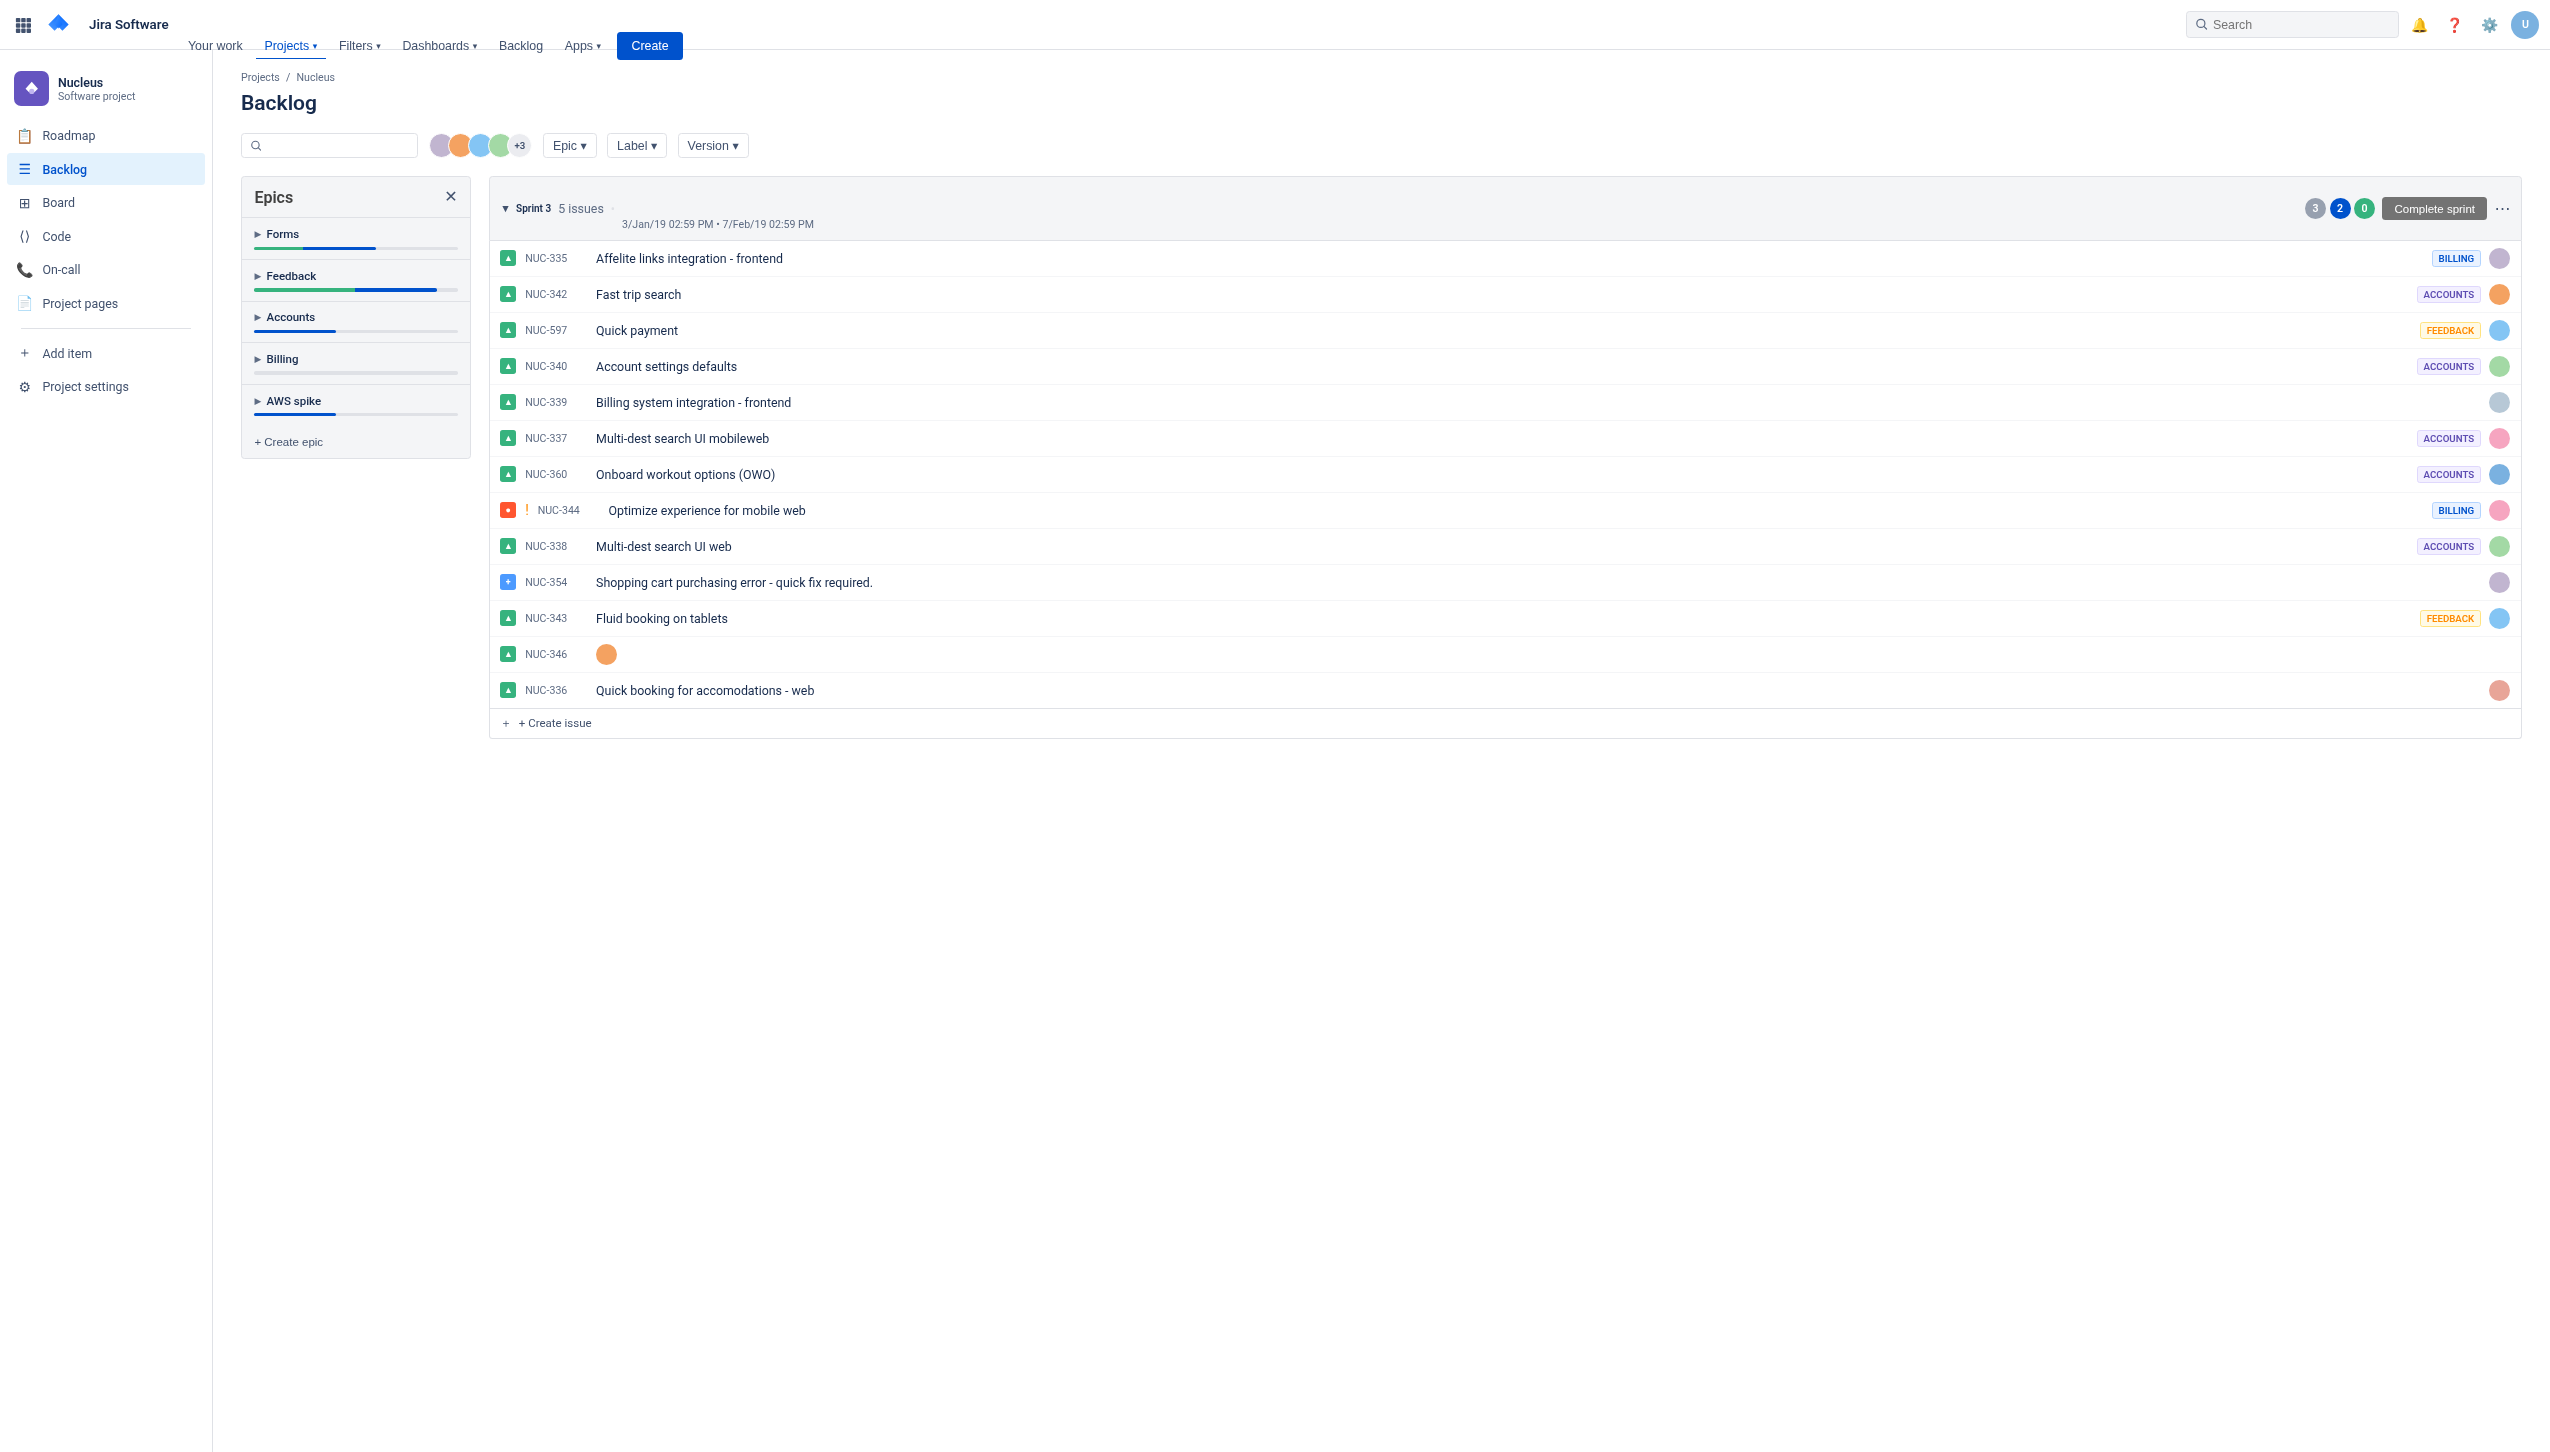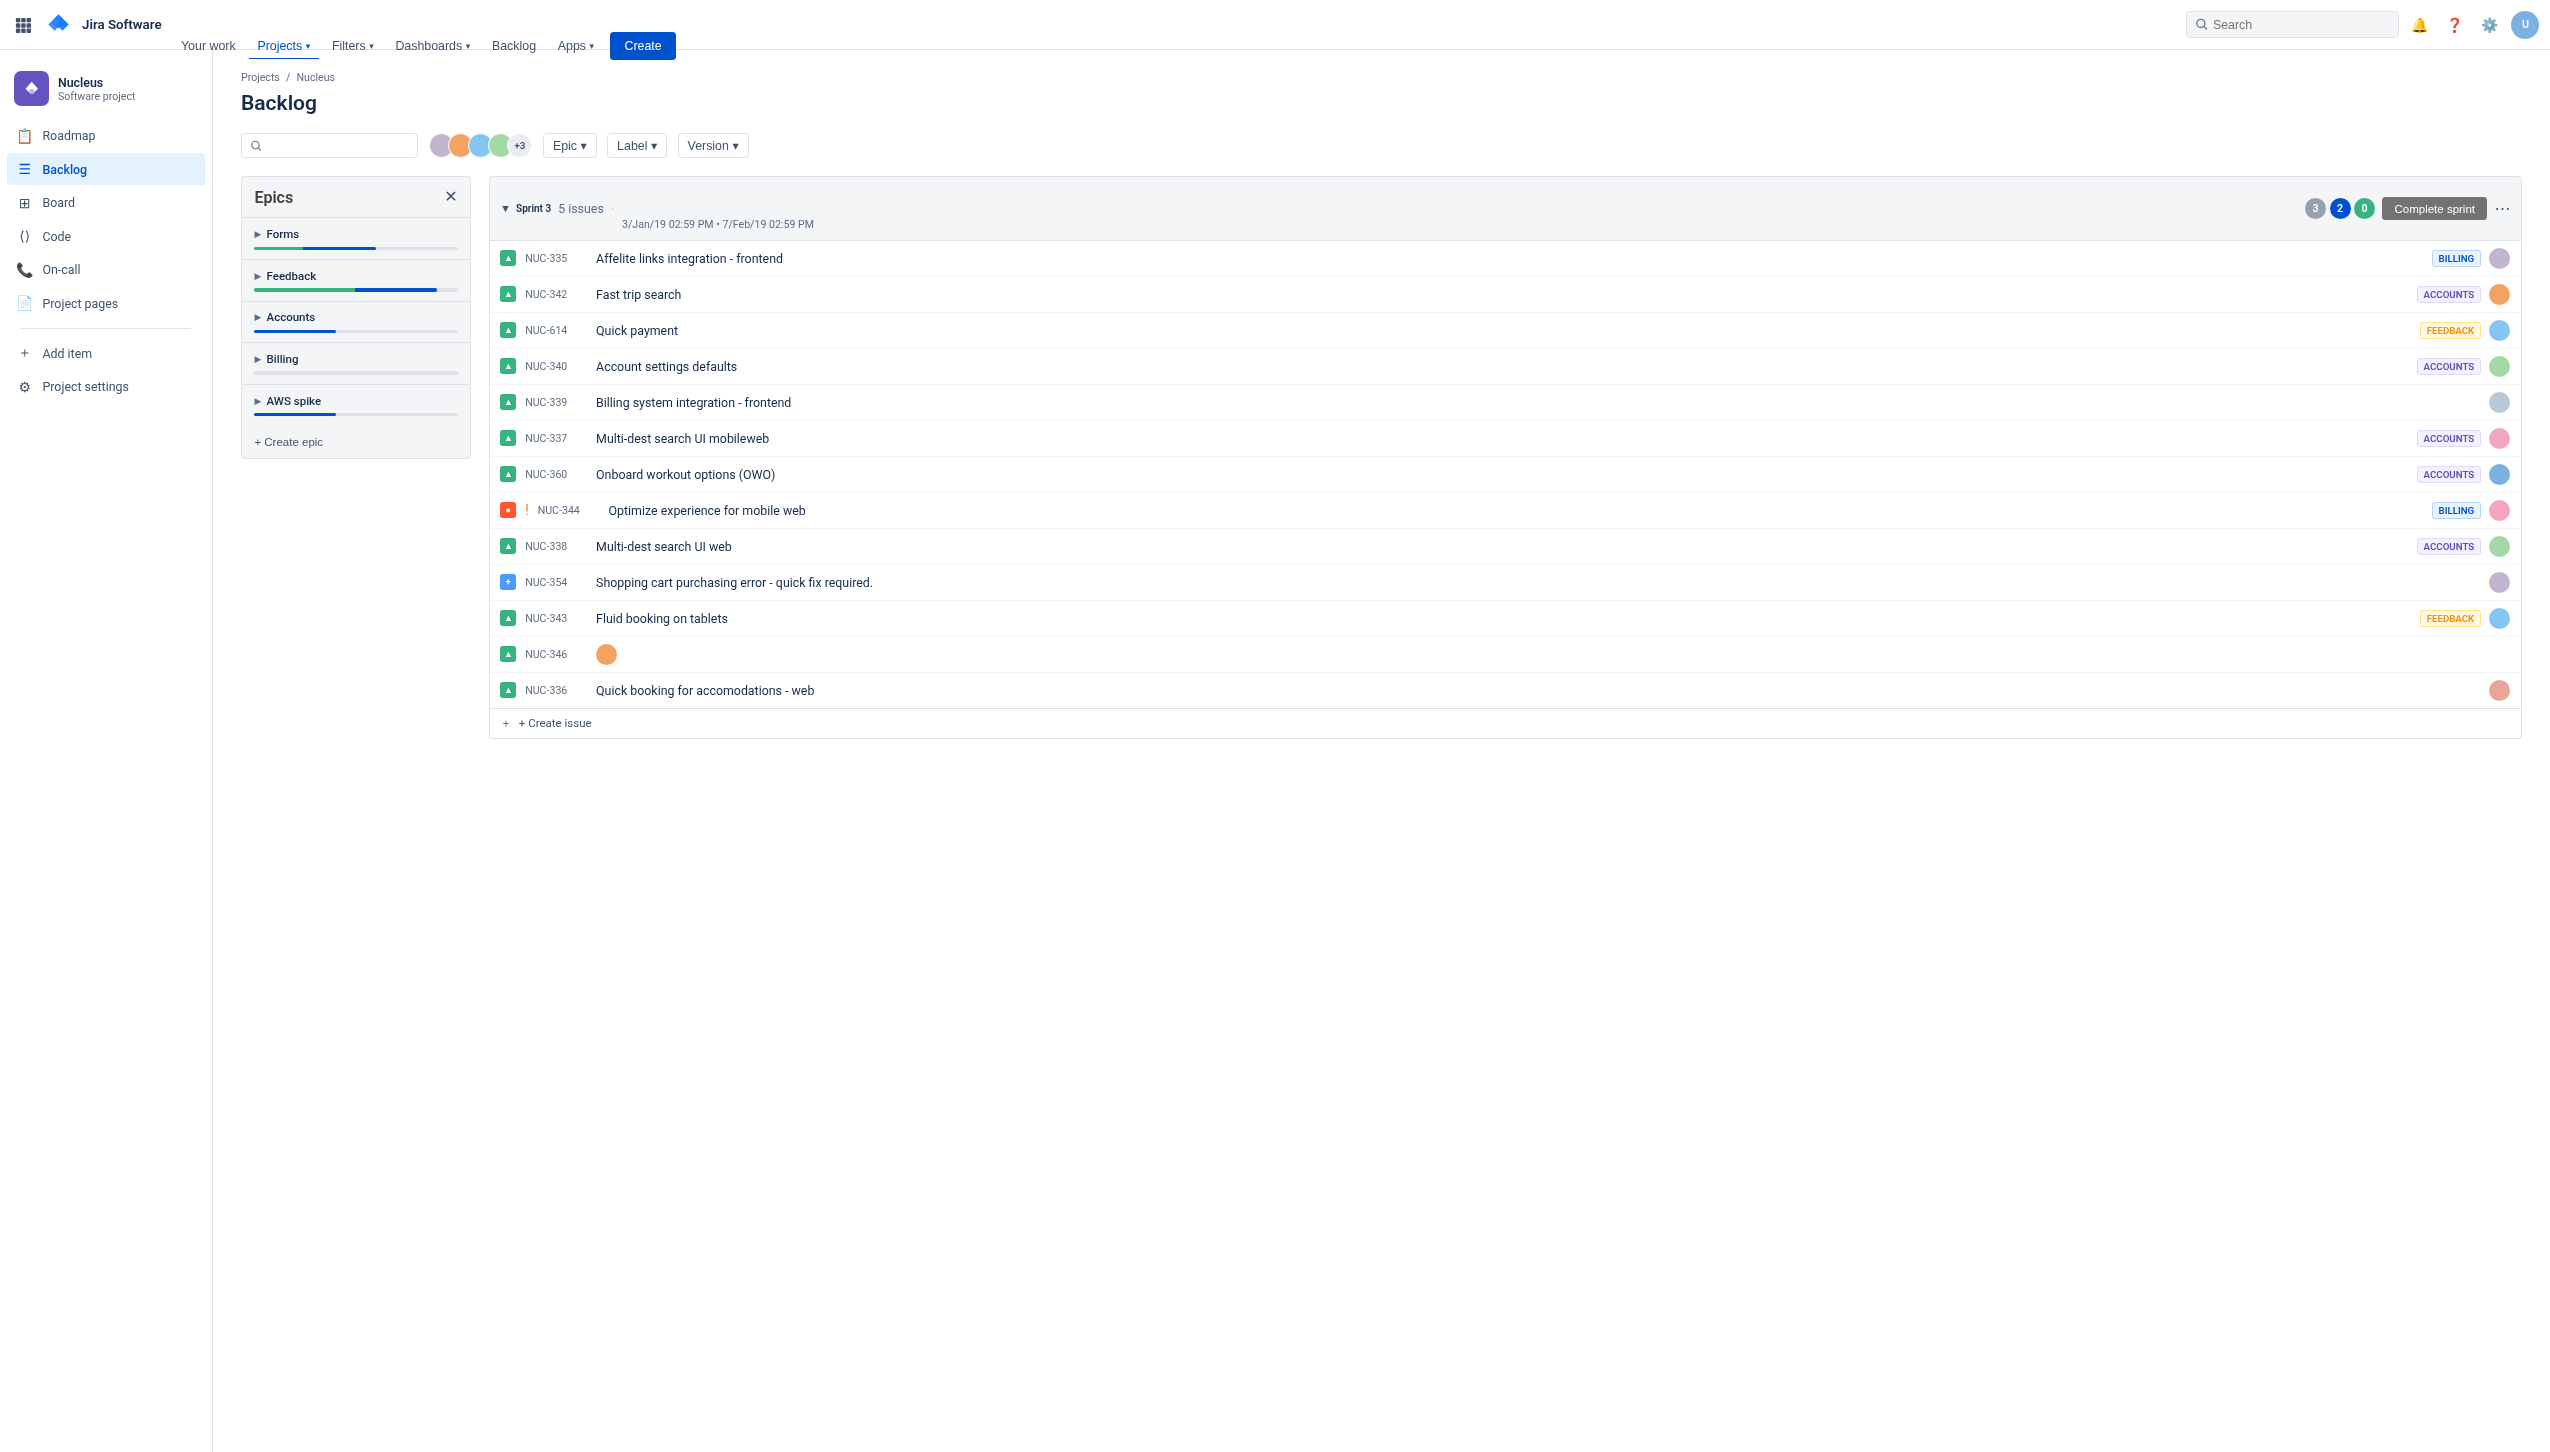--- a/index.html
+++ b/index.html
@@ -6,21 +6,21 @@
     body { font-family: -apple-system, BlinkMacSystemFont, 'Segoe UI', Roboto, sans-serif; font-size: 12.4px; background: #f4f5f7; color: #172b4d; }
 
     
     .top-nav {
       display: flex; align-items: center; background: #fff;
       border-bottom: 0.9px solid #dfe1e6; height: 50px; padding: 0 10.6px;
       position: fixed; top: 0; left: 0; right: 0; z-index: 100;
     }
     .top-nav-left { display: flex; align-items: center; gap: 3.5px; }
     .grid-icon { width: 25px; height: 25px; display: flex; align-items: center; justify-content: center; cursor: pointer; border-radius: 3.5px; color: #42526e; }
-    .jira-logo { display: flex; align-items: center; gap: 11px; margin: 0 7px; text-decoration: none; }
+    .jira-logo { display: flex; align-items: center; gap: 18px; margin: 0 7px; text-decoration: none; }
     .jira-logo-diamond { width: 25px; height: 25px; }
     .jira-logo-text { font-size: 13.3px; font-weight: 600; color: #172b4d; }
     .nav-links { display: flex; align-items: center; gap: 4px; margin-top: 43px; }
     .nav-link {
       padding: 5.3px 8.9px; border-radius: 3.5px; cursor: pointer; font-size: 12.4px;
       color: #42526e; font-weight: 400; display: flex; align-items: center; gap: 3.5px;
       white-space: nowrap; border: none; background: transparent;
     }
     .nav-link.active { color: #0052cc; border-bottom: 1.8px solid #0052cc; border-radius: 0; }
     .nav-link .chevron { font-size: 8.9px; }
@@ -436,21 +436,21 @@
       <span class="issue-key">NUC-342</span>
       <span class="issue-summary">Fast trip search</span>
       <span class="issue-label label-accounts">ACCOUNTS</span>
       <div class="issue-avatar av2"></div>
     </div>
             <div class="issue-row">
       <div class="issue-type-icon" style="background:#36b37e;">
         <span style="color:#fff;font-size:8.9px;font-weight:700;">▲</span>
       </div>
 
-      <span class="issue-key">NUC-614</span>
+      <span class="issue-key">NUC-597</span>
       <span class="issue-summary">Quick payment</span>
       <span class="issue-label label-feedback">FEEDBACK</span>
       <div class="issue-avatar av3"></div>
     </div>
             <div class="issue-row">
       <div class="issue-type-icon" style="background:#36b37e;">
         <span style="color:#fff;font-size:8.9px;font-weight:700;">▲</span>
       </div>
 
       <span class="issue-key">NUC-340</span>

